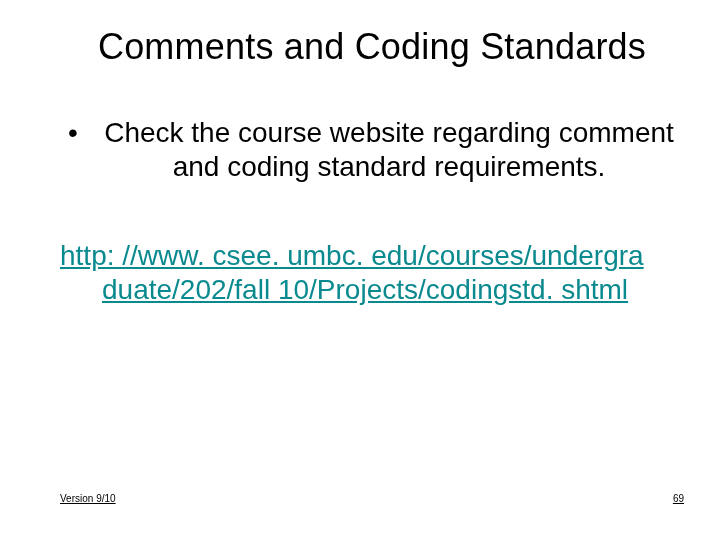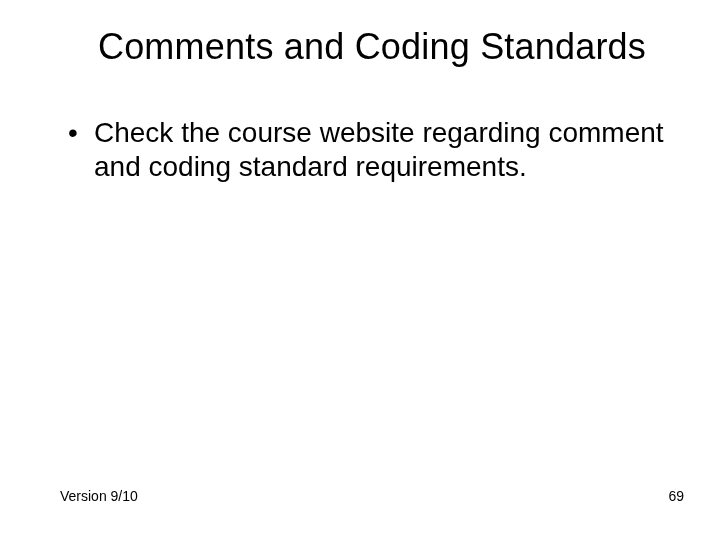--- a/index.html
+++ b/index.html
@@ -17,20 +17,21 @@
     text-align: center;
     letter-spacing: 0.2px;
     margin-top: 6px;
     margin-bottom: 48px;
   }
   .bullets {
     list-style: none;
     font-size: 28px;
     line-height: 1.2;
     margin-bottom: 56px;
+    text-align: center;
   }
   .bullets li {
     position: relative;
     padding-left: 34px;
   }
   .bullets li::before {
     content: "•";
     position: absolute;
     left: 8px;
     top: 0;
@@ -50,34 +51,39 @@
     padding-left: 42px;
   }
   .footer {
     position: absolute;
     left: 48px;
     right: 48px;
     bottom: 36px;
     display: flex;
     justify-content: space-between;
     align-items: baseline;
-    font-size: 14px;
+    font-size: 10px;
     color: #000;
+    text-decoration: underline;
   }
 </style>
 </head>
 <body>
 
 <div class="slide">
   <h1 class="title">Comments and Coding Standards</h1>
 
   <ul class="bullets">
     <li>
       <span>Check the course website regarding comment and coding standard requirements.</span>
     </li>
   </ul>
 
+  <div class="link-block">
+    <span>http: //www. csee. umbc. edu/courses/undergra</span>
+    <span class="link-line2">duate/202/fall 10/Projects/codingstd. shtml</span>
+  </div>
 
   <div class="footer">
     <span>Version 9/10</span>
     <span>69</span>
   </div>
 </div>
 
 </body></html>

